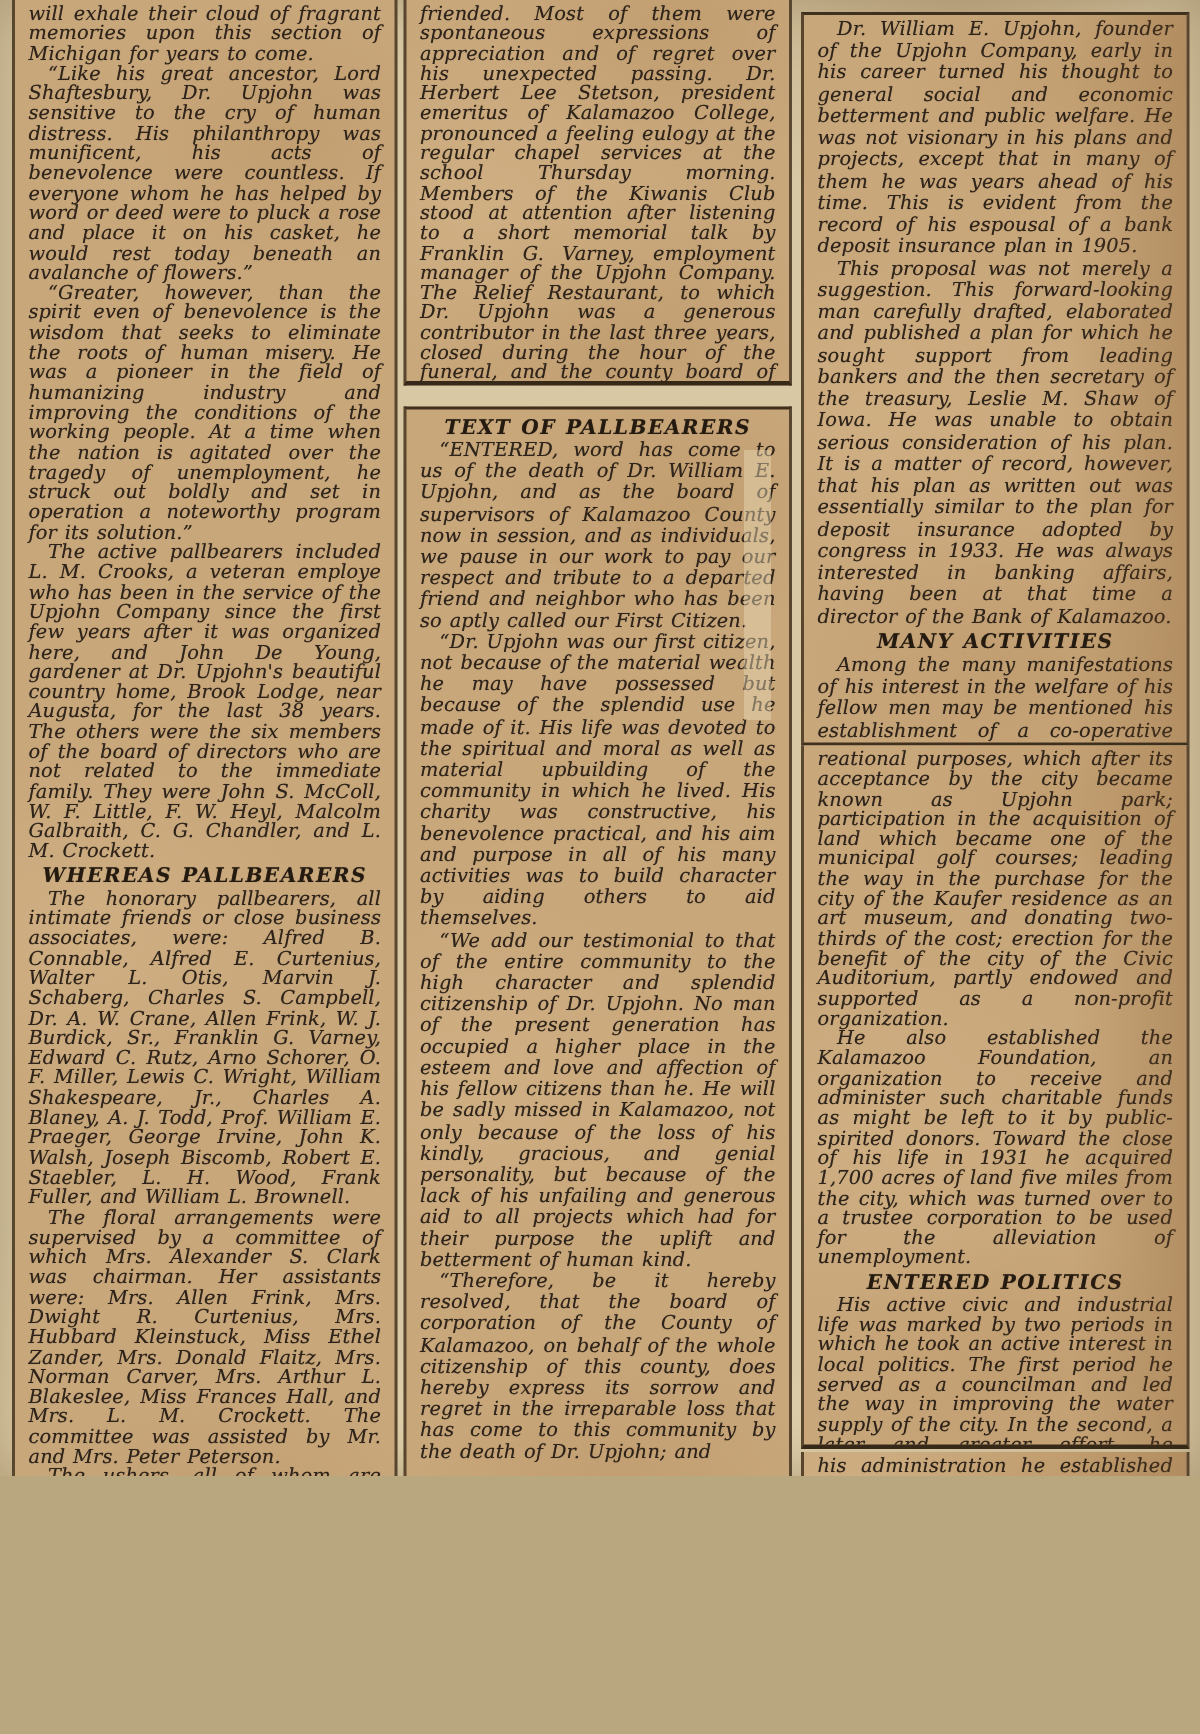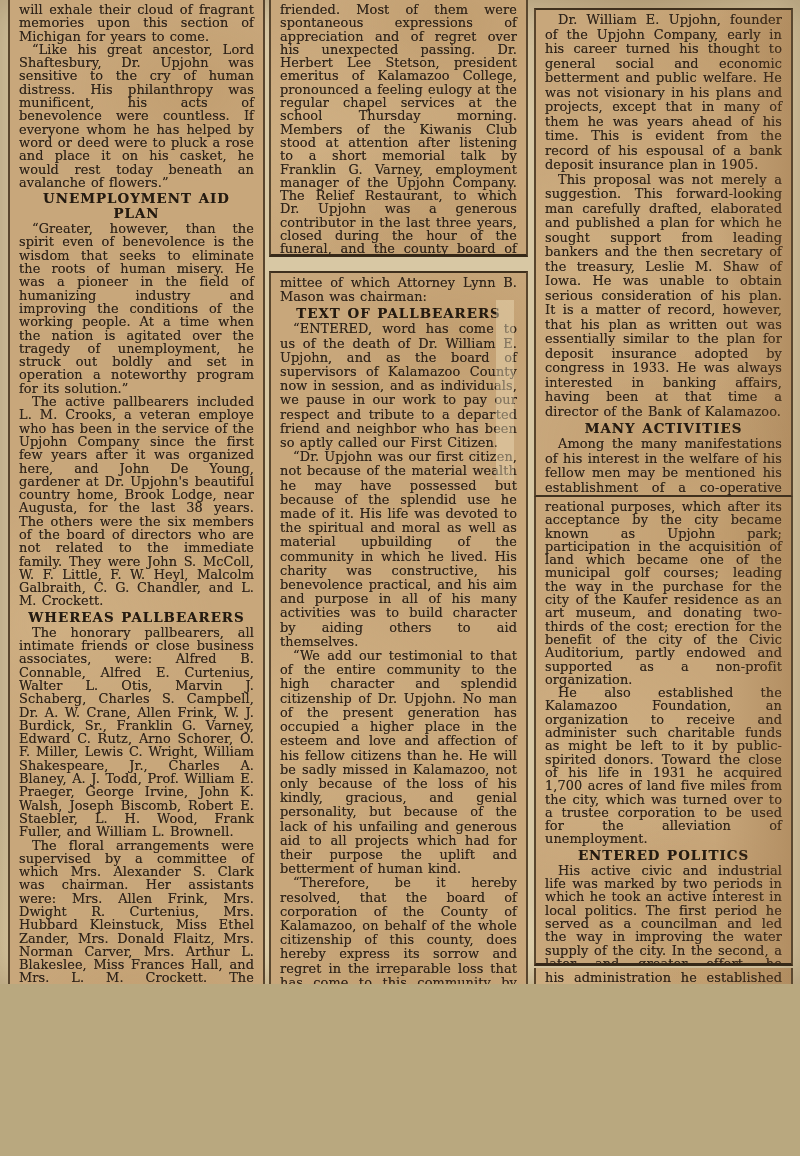--- a/index.html
+++ b/index.html
@@ -5,20 +5,21 @@
   html,body{margin:0;padding:0;background:#b9a87f;}
   .page{
     position:relative;width:800px;height:984px;overflow:hidden;
     background:
       radial-gradient(260px 180px at 80% 2%, rgba(133,94,51,.25), transparent 70%),
       radial-gradient(340px 240px at 10% 99%, rgba(236,218,175,.5), transparent 70%),
       radial-gradient(400px 120px at 50% 100%, rgba(238,224,186,.55), transparent 75%),
       #d8c8a4;
     box-shadow: inset 0 0 40px rgba(90,62,30,.35);
     font-family:"DejaVu Serif","Liberation Serif",serif;
+    font-style:italic;
   }
   .piece{
     position:absolute;box-sizing:border-box;overflow:hidden;
     padding:3px 9px 0 9px;
     color:#2e231a;
     font-size:12.9px;line-height:13.3px;text-align:justify;
     letter-spacing:.1px;word-spacing:1px;
     background:
       radial-gradient(170px 130px at 72% 8%, rgba(171,128,74,.22), transparent 70%),
       radial-gradient(220px 170px at 18% 55%, rgba(222,194,148,.30), transparent 72%),
@@ -50,34 +51,32 @@
     background:rgba(235,220,185,.45);pointer-events:none;
   }
 </style>
 </head>
 <body>
 
 <div class="page">
   <div class="piece c1p1">
       <p class="noindent">will exhale their cloud of fragrant memories upon this section of Michigan for years to come.</p>
       <p>“Like his great ancestor, Lord Shaftesbury, Dr. Upjohn was sensitive to the cry of human distress. His philanthropy was munificent, his acts of benevolence were countless. If everyone whom he has helped by word or deed were to pluck a rose and place it on his casket, he would rest today beneath an avalanche of flowers.”</p>
-      <h3>UNEMPLOYMENT AID PLAN</h3>
       <p>“Greater, however, than the spirit even of benevolence is the wisdom that seeks to eliminate the roots of human misery. He was a pioneer in the field of humanizing industry and improving the conditions of the working people. At a time when the nation is agitated over the tragedy of unemployment, he struck out boldly and set in operation a noteworthy program for its solution.”</p>
       <p>The active pallbearers included L. M. Crooks, a veteran employe who has been in the service of the Upjohn Company since the first few years after it was organized here, and John De Young, gardener at Dr. Upjohn's beautiful country home, Brook Lodge, near Augusta, for the last 38 years. The others were the six members of the board of directors who are not related to the immediate family. They were John S. McColl, W. F. Little, F. W. Heyl, Malcolm Galbraith, C. G. Chandler, and L. M. Crockett.</p>
       <h3>WHEREAS PALLBEARERS</h3>
       <p>The honorary pallbearers, all intimate friends or close business associates, were: Alfred B. Connable, Alfred E. Curtenius, Walter L. Otis, Marvin J. Schaberg, Charles S. Campbell, Dr. A. W. Crane, Allen Frink, W. J. Burdick, Sr., Franklin G. Varney, Edward C. Rutz, Arno Schorer, O. F. Miller, Lewis C. Wright, William Shakespeare, Jr., Charles A. Blaney, A. J. Todd, Prof. William E. Praeger, George Irvine, John K. Walsh, Joseph Biscomb, Robert E. Staebler, L. H. Wood, Frank Fuller, and William L. Brownell.</p>
       <p>The floral arrangements were supervised by a committee of which Mrs. Alexander S. Clark was chairman. Her assistants were: Mrs. Allen Frink, Mrs. Dwight R. Curtenius, Mrs. Hubbard Kleinstuck, Miss Ethel Zander, Mrs. Donald Flaitz, Mrs. Norman Carver, Mrs. Arthur L. Blakeslee, Miss Frances Hall, and Mrs. L. M. Crockett. The committee was assisted by Mr. and Mrs. Peter Peterson.</p>
       <p>The ushers, all of whom are members of the church board of trustees, included: Guy P. Wilson, Dr. C. L. Bennett, Lewis W. Sutherland, George B. Rogers, A. B. MacDonald, Lawrence C. Fuller, C. F. Buskirk, A. C. Stout, George Powell and James B. Fleugel.</p>
     </div>
 
   <div class="piece c2p1">
       <p class="noindent">friended. Most of them were spontaneous expressions of appreciation and of regret over his unexpected passing. Dr. Herbert Lee Stetson, president emeritus of Kalamazoo College, pronounced a feeling eulogy at the regular chapel services at the school Thursday morning. Members of the Kiwanis Club stood at attention after listening to a short memorial talk by Franklin G. Varney, employment manager of the Upjohn Company. The Relief Restaurant, to which Dr. Upjohn was a generous contributor in the last three years, closed during the hour of the funeral, and the county board of supervisors adopted the following resolution as submitted by a com-</p>
     </div>
   <div class="piece c2p2">
-      <p class="noindent">mittee of which Attorney Lynn B. Mason was chairman:</p>
       <h3>TEXT OF PALLBEARERS</h3>
       <p>“ENTERED, word has come to us of the death of Dr. William E. Upjohn, and as the board of supervisors of Kalamazoo County now in session, and as individuals, we pause in our work to pay our respect and tribute to a departed friend and neighbor who has been so aptly called our First Citizen.</p>
       <p>“Dr. Upjohn was our first citizen, not because of the material wealth he may have possessed but because of the splendid use he made of it. His life was devoted to the spiritual and moral as well as material upbuilding of the community in which he lived. His charity was constructive, his benevolence practical, and his aim and purpose in all of his many activities was to build character by aiding others to aid themselves.</p>
       <p>“We add our testimonial to that of the entire community to the high character and splendid citizenship of Dr. Upjohn. No man of the present generation has occupied a higher place in the esteem and love and affection of his fellow citizens than he. He will be sadly missed in Kalamazoo, not only because of the loss of his kindly, gracious, and genial personality, but because of the lack of his unfailing and generous aid to all projects which had for their purpose the uplift and betterment of human kind.</p>
       <p>“Therefore, be it hereby resolved, that the board of corporation of the County of Kalamazoo, on behalf of the whole citizenship of this county, does hereby express its sorrow and regret in the irreparable loss that has come to this community by the death of Dr. Upjohn; and</p>
     </div>
 
   <div class="piece c3p1 stained">
       <p>Dr. William E. Upjohn, founder of the Upjohn Company, early in his career turned his thought to general social and economic betterment and public welfare. He was not visionary in his plans and projects, except that in many of them he was years ahead of his time. This is evident from the record of his espousal of a bank deposit insurance plan in 1905.</p>
       <p>This proposal was not merely a suggestion. This forward-looking man carefully drafted, elaborated and published a plan for which he sought support from leading bankers and the then secretary of the treasury, Leslie M. Shaw of Iowa. He was unable to obtain serious consideration of his plan. It is a matter of record, however, that his plan as written out was essentially similar to the plan for deposit insurance adopted by congress in 1933. He was always interested in banking affairs, having been at that time a director of the Bank of Kalamazoo.</p>

